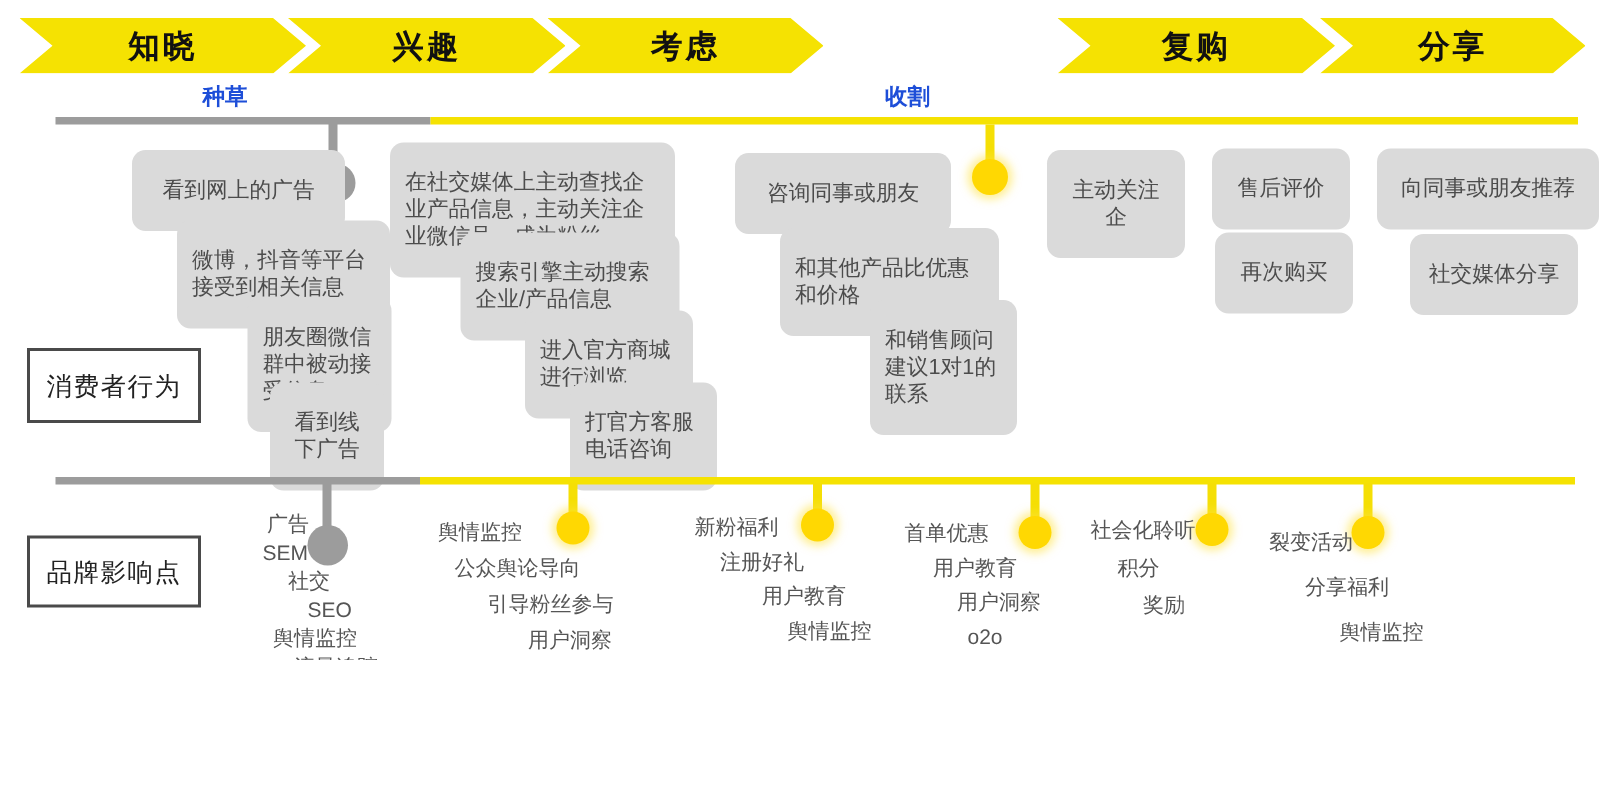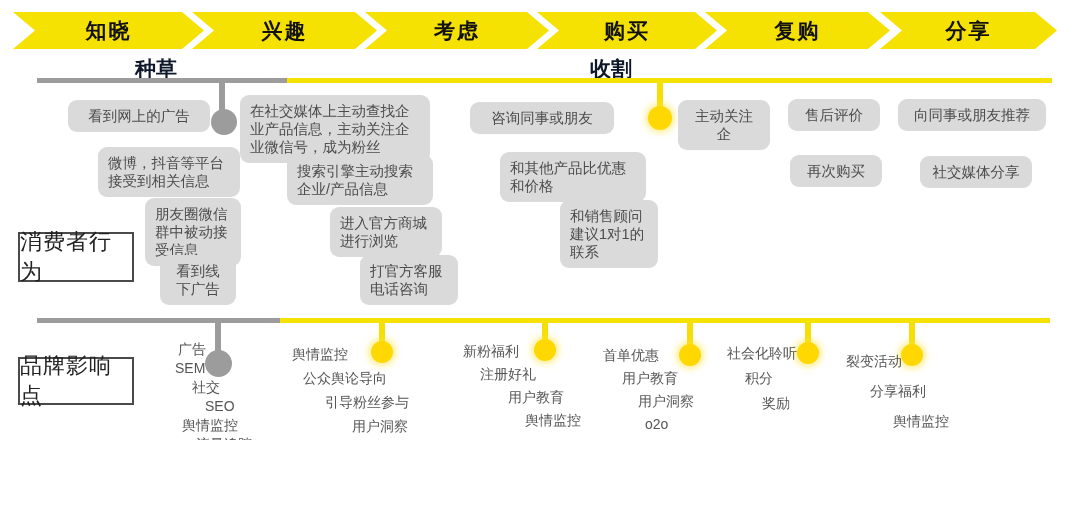--- a/index.html
+++ b/index.html
@@ -8,42 +8,42 @@
     font-family:"Liberation Sans","DejaVu Sans",sans-serif;color:#1a1a1a;
   }
   
   .chev{
     position:absolute;top:12px;height:37px;background:#F5E202;
     clip-path:polygon(0 0, calc(100% - 22px) 0, 100% 50%, calc(100% - 22px) 100%, 0 100%, 22px 50%);
     display:flex;align-items:center;justify-content:center;
   }
   .chev span{font-size:21px;font-weight:bold;color:#111;letter-spacing:2px;}
   
-  .phase{position:absolute;font-size:21px;font-weight:bold;color:#0f172a;}
+  .phase{position:absolute;font-size:15px;font-weight:bold;color:#1d4ed8;}
   
   .bar{position:absolute;height:5px;}
   .bar.gray{background:#9C9C9C;}
   .bar.yellow{background:#F5E202;}
   .stem{position:absolute;width:6px;}
   .stem.gray{background:#9C9C9C;}
   .stem.yellow{background:#F5DF05;}
   .dot{position:absolute;border-radius:50%;}
   .dot.gray{background:#9C9C9C;}
   .dot.yellow{background:#FFD802;box-shadow:0 0 6px 3px rgba(255,225,60,.55);}
   
   .gbox{
     position:absolute;background:#DADADA;color:#4C4C4C;border-radius:9px;
-    font-size:14.5px;line-height:18px;padding:7px 10px;white-space:pre-line;
+    font-size:14.5px;line-height:18px;padding:18px 10px;white-space:pre-line;margin-left:20px;
   }
   .gbox.c{text-align:center;}
   
   .rowlabel{
     position:absolute;background:#fff;border:2px solid #4a4a4a;
     display:flex;align-items:center;justify-content:center;
-    font-size:22px;color:#222;letter-spacing:1px;
+    font-size:17px;color:#222;letter-spacing:1px;
   }
   
   .igroup{position:absolute;font-size:14px;color:#555;white-space:nowrap;}
   .igroup div{height:auto;}
   
   .barrow-body{
     position:absolute;background:#ef4444;display:flex;align-items:center;justify-content:center;
   }
   .barrow-body span{font-size:20px;font-weight:bold;color:#111;letter-spacing:2px;margin-left:44px;}
   .barrow-head{
@@ -58,23 +58,20 @@
 <div class="canvas">
 
   <div class="chev" style="left:13px;width:191px;">
       <span>知晓</span>
     </div>
   <div class="chev" style="left:192px;width:185px;">
       <span>兴趣</span>
     </div>
   <div class="chev" style="left:365px;width:184px;">
       <span>考虑</span>
-    </div>
-  <div class="chev" style="left:537px;width:180px;">
-      <span>购买</span>
     </div>
   <div class="chev" style="left:705px;width:185px;">
       <span>复购</span>
     </div>
   <div class="chev" style="left:880px;width:177px;">
       <span>分享</span>
     </div>
 
   <div class="phase" style="left:135px;top:55px;">种草</div>
   <div class="phase" style="left:590px;top:55px;">收割</div>

